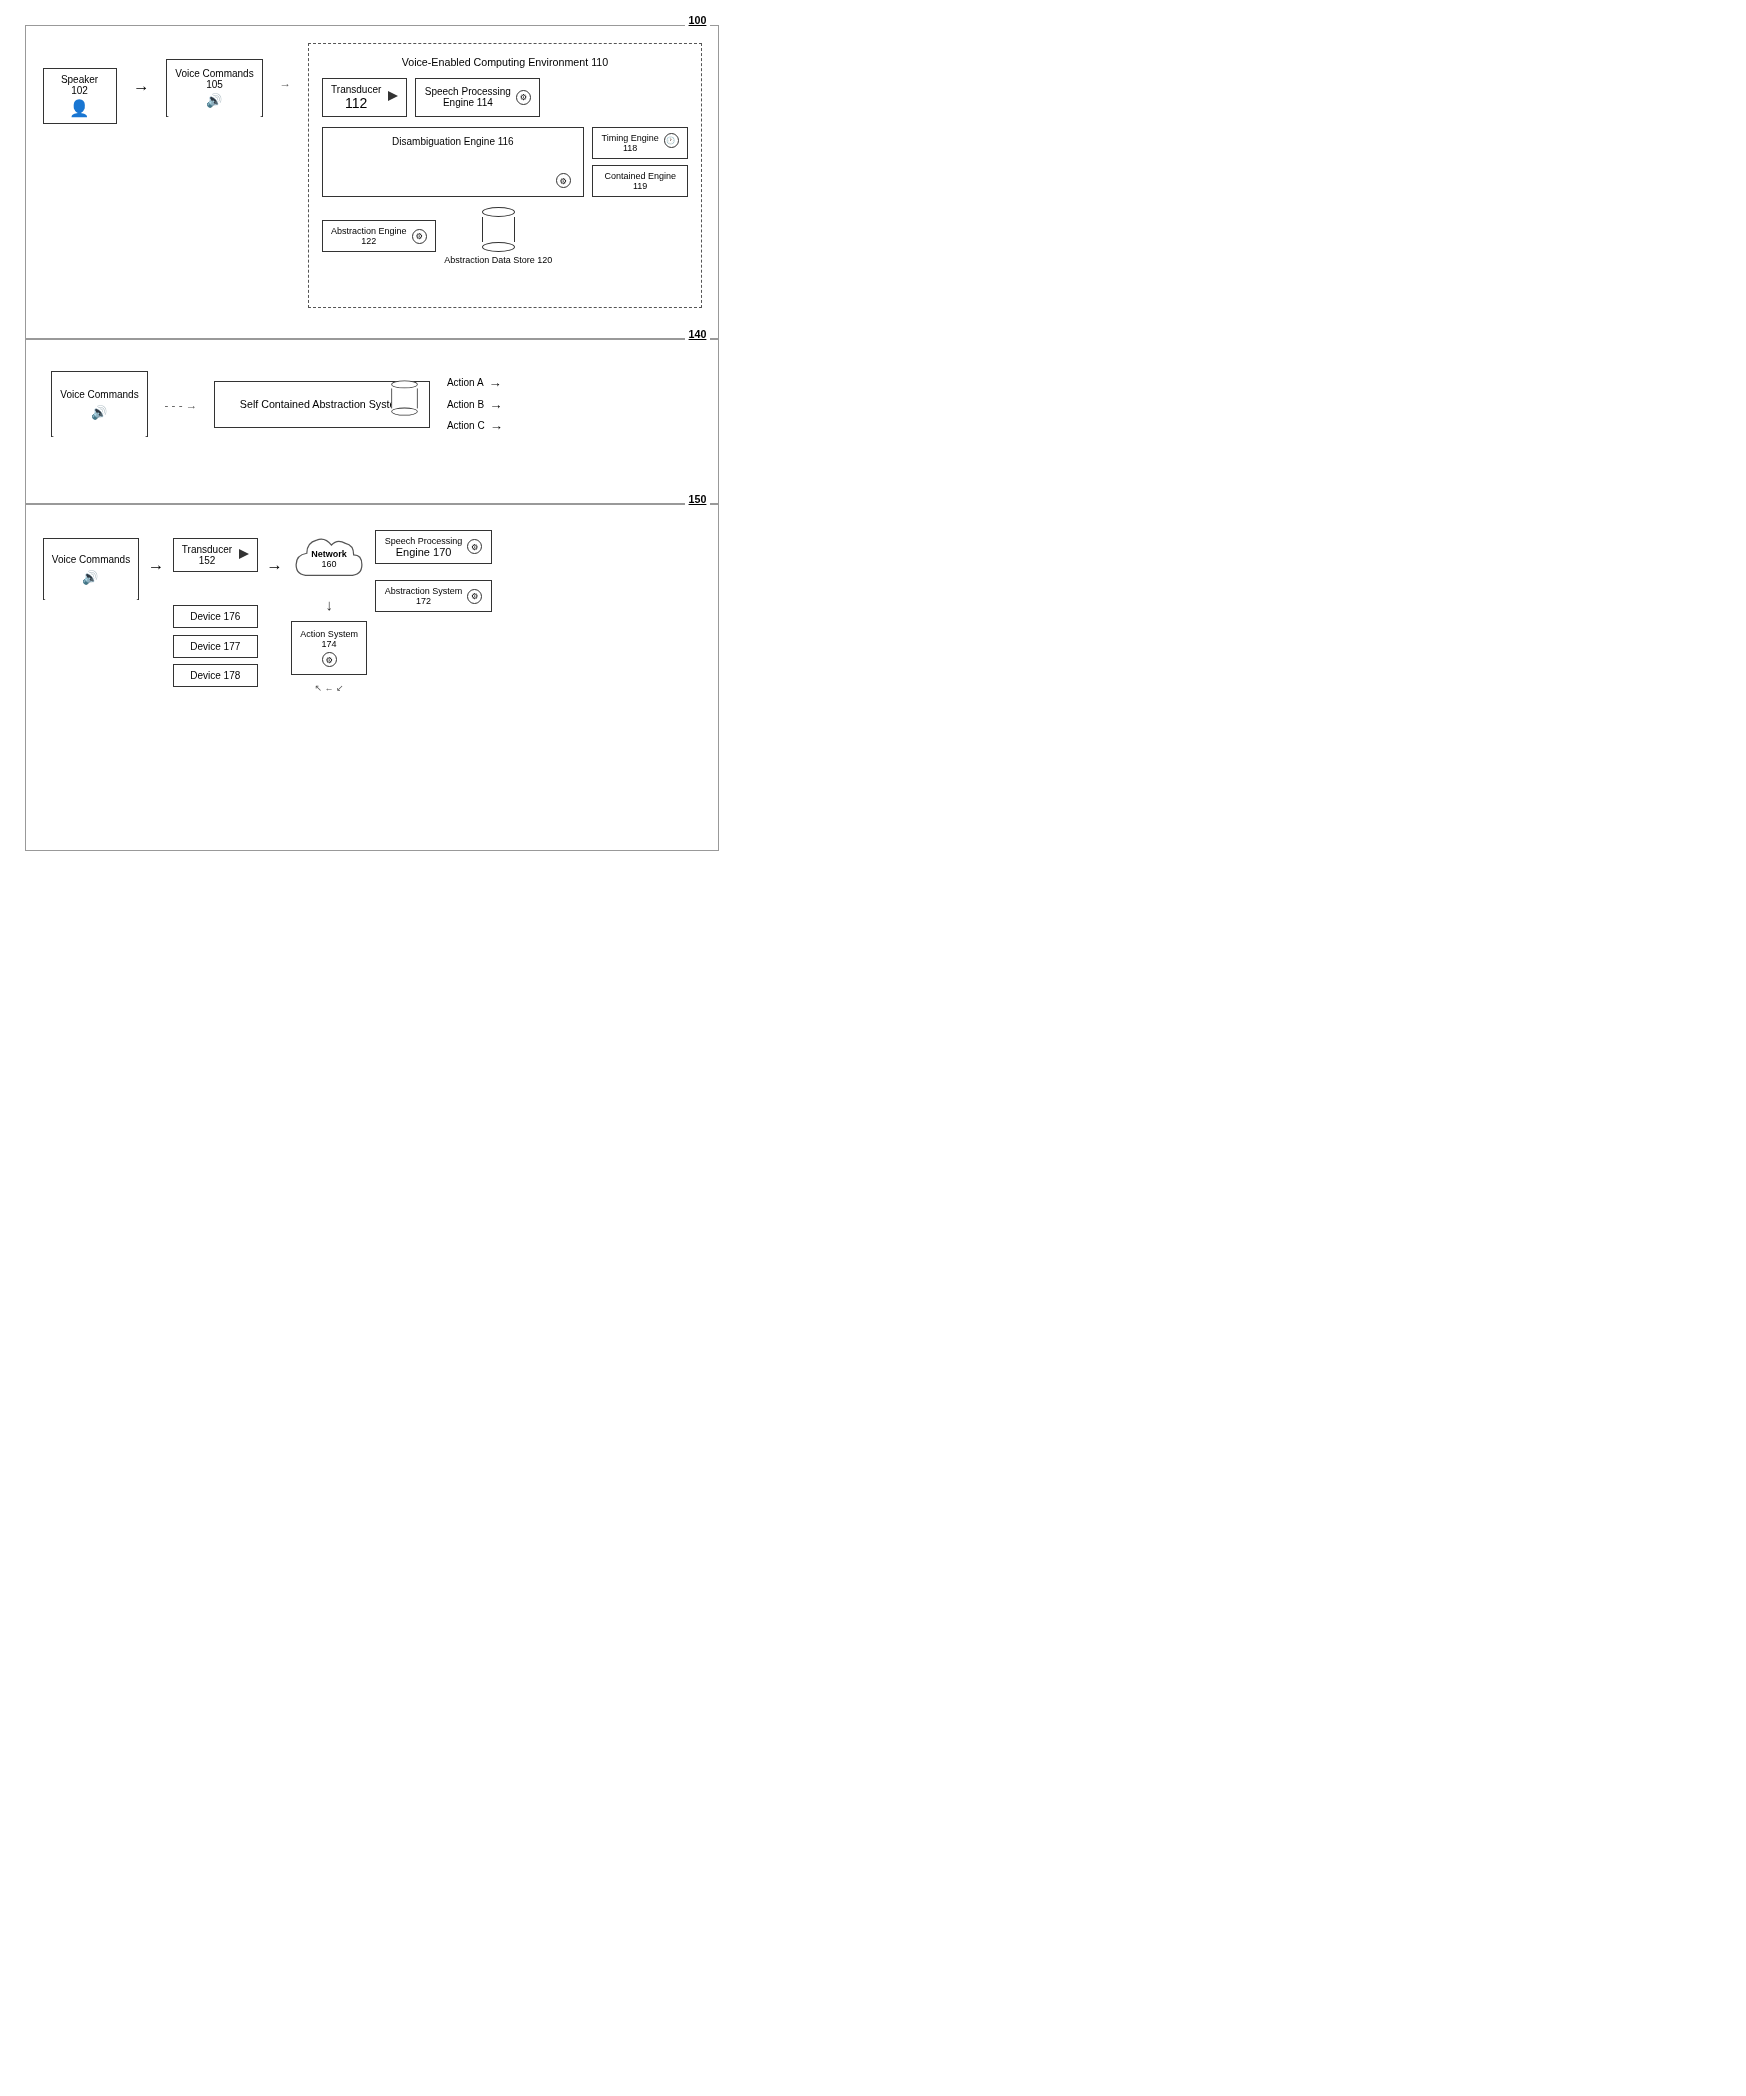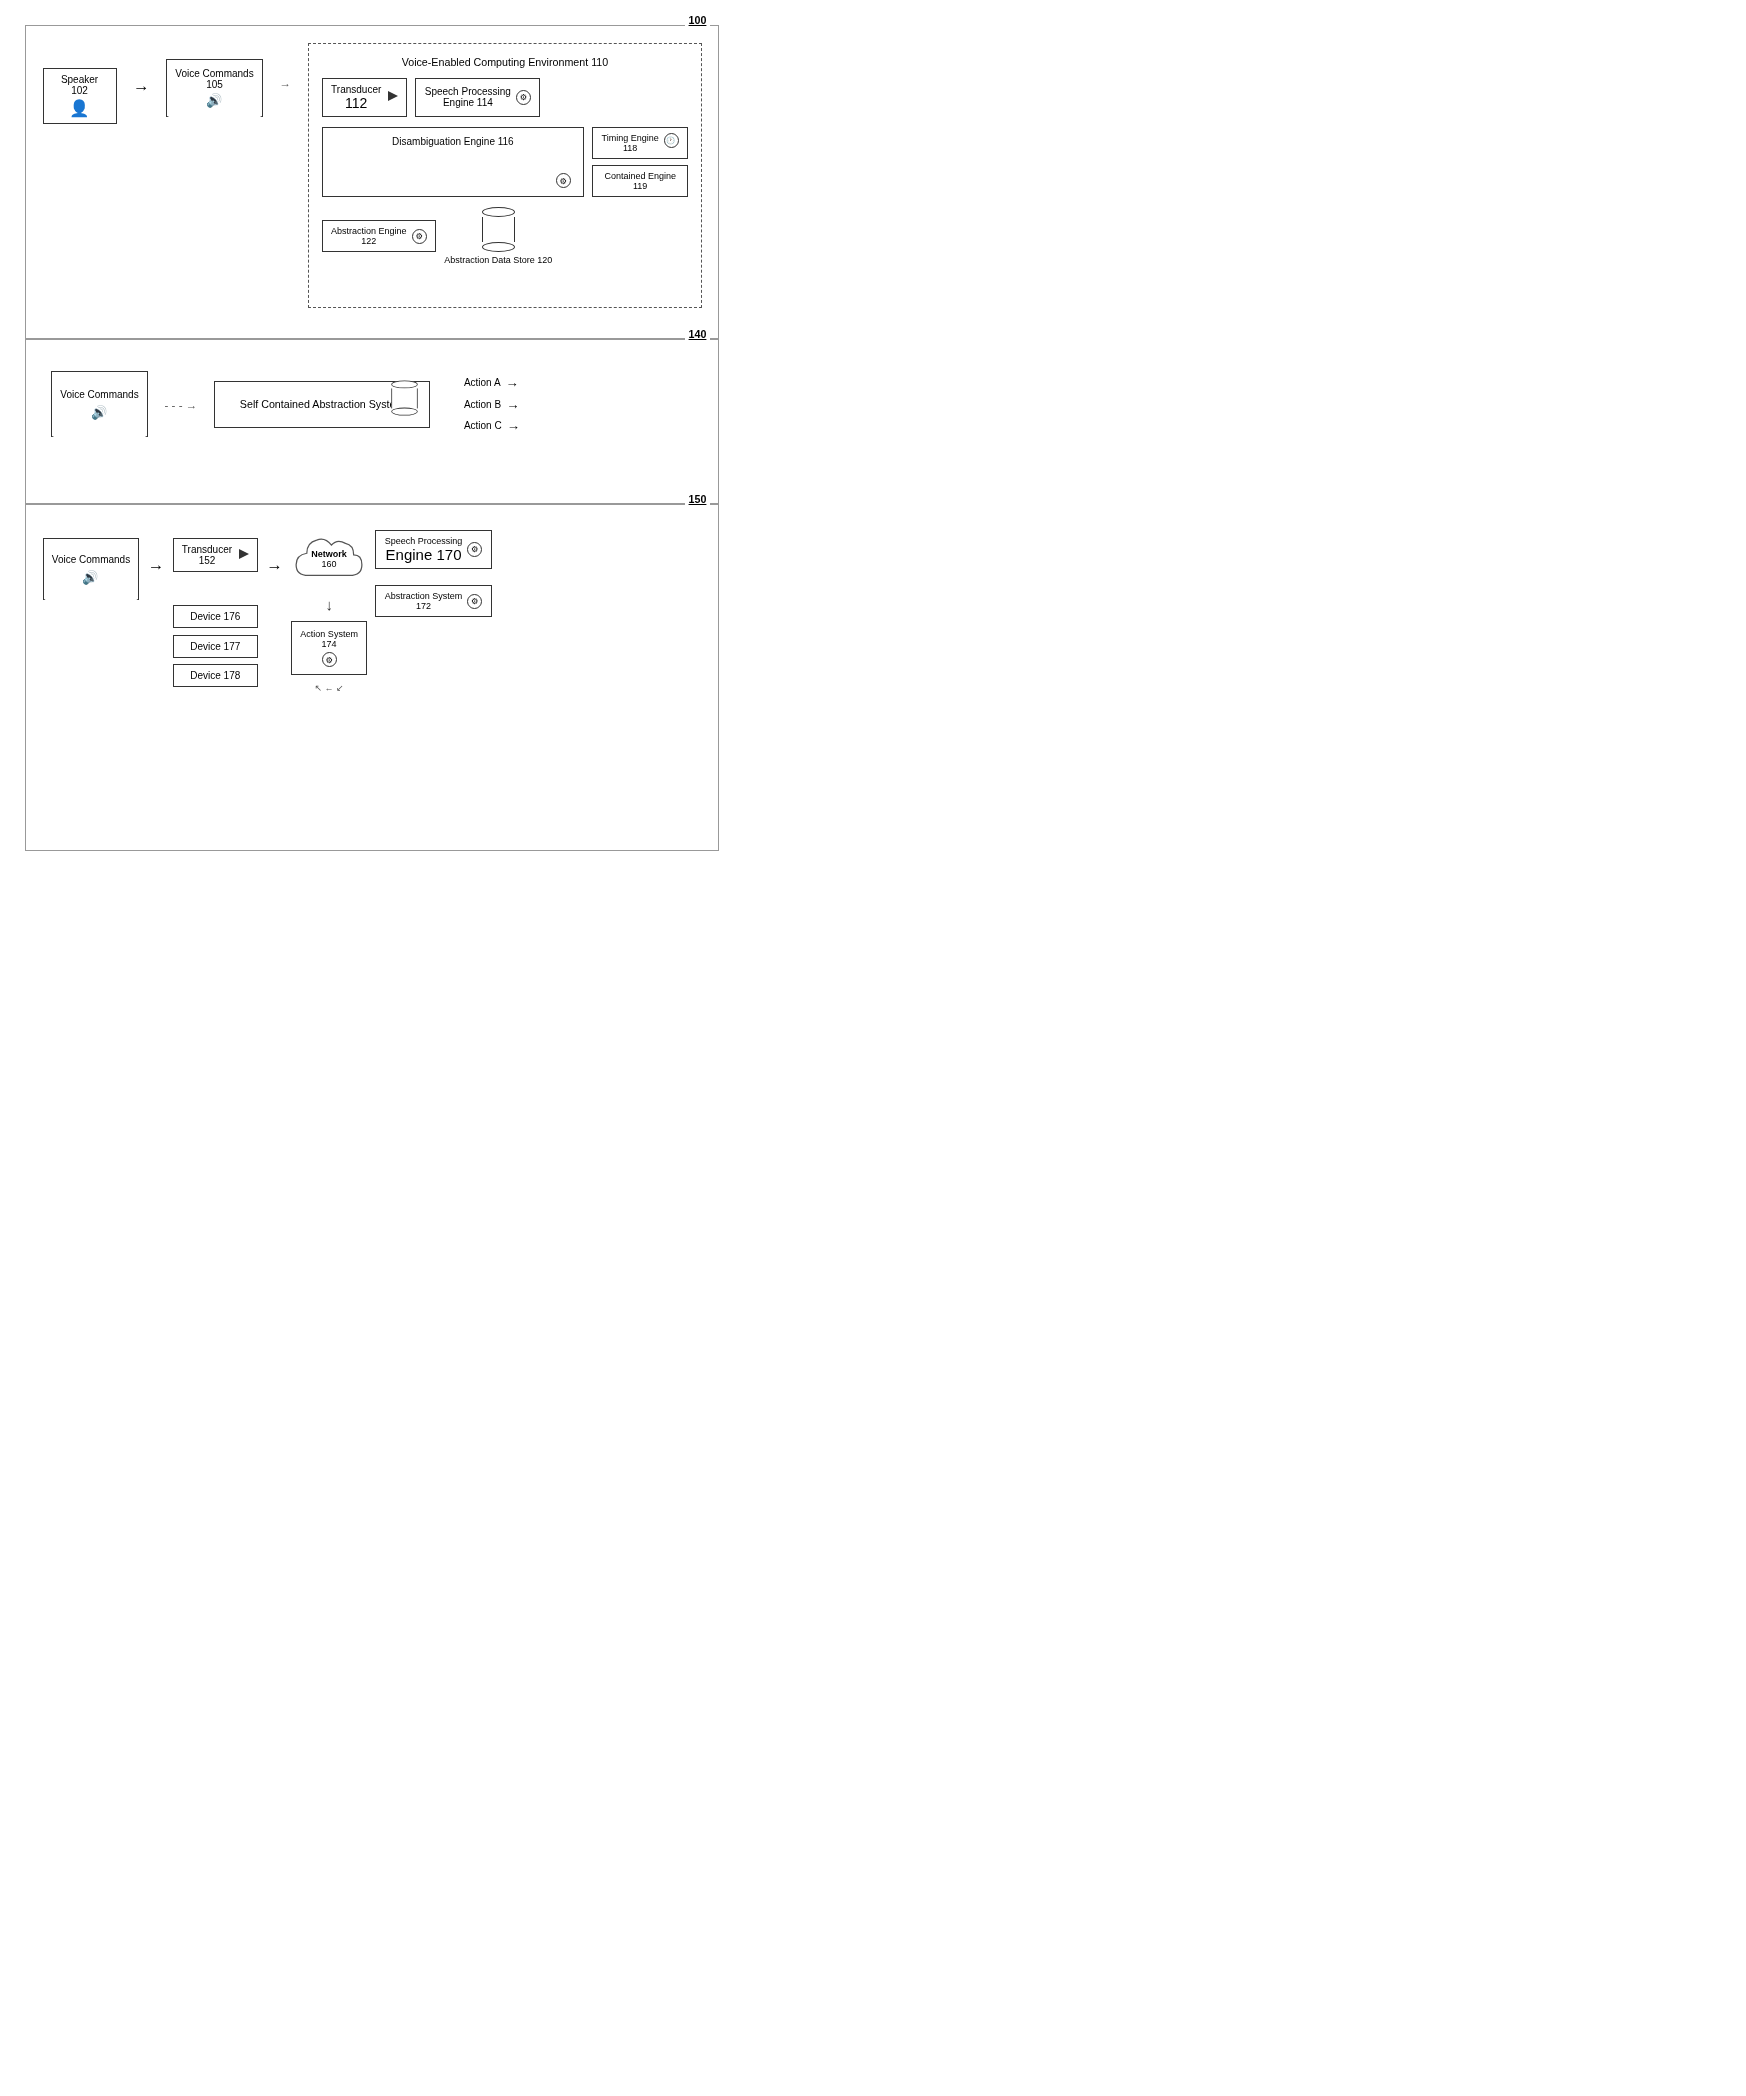--- a/index.html
+++ b/index.html
@@ -129,21 +129,20 @@
       text-align: center;
       font-size: 10.7px;
       min-width: 165px;
       position: relative;
     }
 
     .actions-section {
       display: flex;
       flex-direction: column;
       gap: 6.6px;
-      margin-left: 17px;
     }
 
     .action-row {
       display: flex;
       align-items: center;
       gap: 5px;
     }
 
     
     .diagram-150 {
@@ -517,21 +516,21 @@
 
         <div style="font-size:9px; color:#555;">
           ↖ ← ↙
         </div>
       </div>
 
       <div class="col-right-150">
         <div class="component-box" style="display:flex; align-items:center; gap:5px; margin-bottom:8.3px;">
           <div>
             <div style="font-size:9px;">Speech Processing</div>
-            <div style="font-size:15px;">
+            <div style="font-size:11px;">
               Engine <span>170</span>
             </div>
           </div>
           <div class="gear-circle">⚙</div>
         </div>
 
         <div class="component-box" style="display:flex; align-items:center; gap:5px;">
           <div>
             <div style="font-size:9px;">Abstraction System</div>
             <div style="font-size:9px;">172</div>

